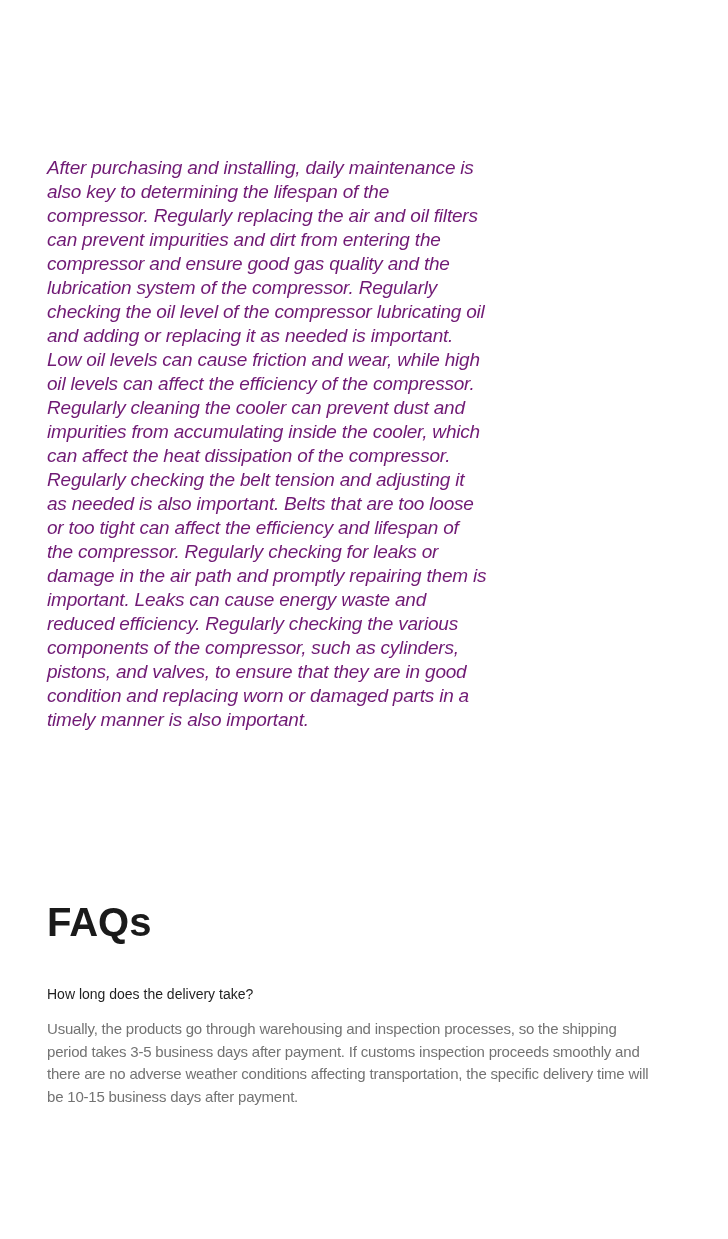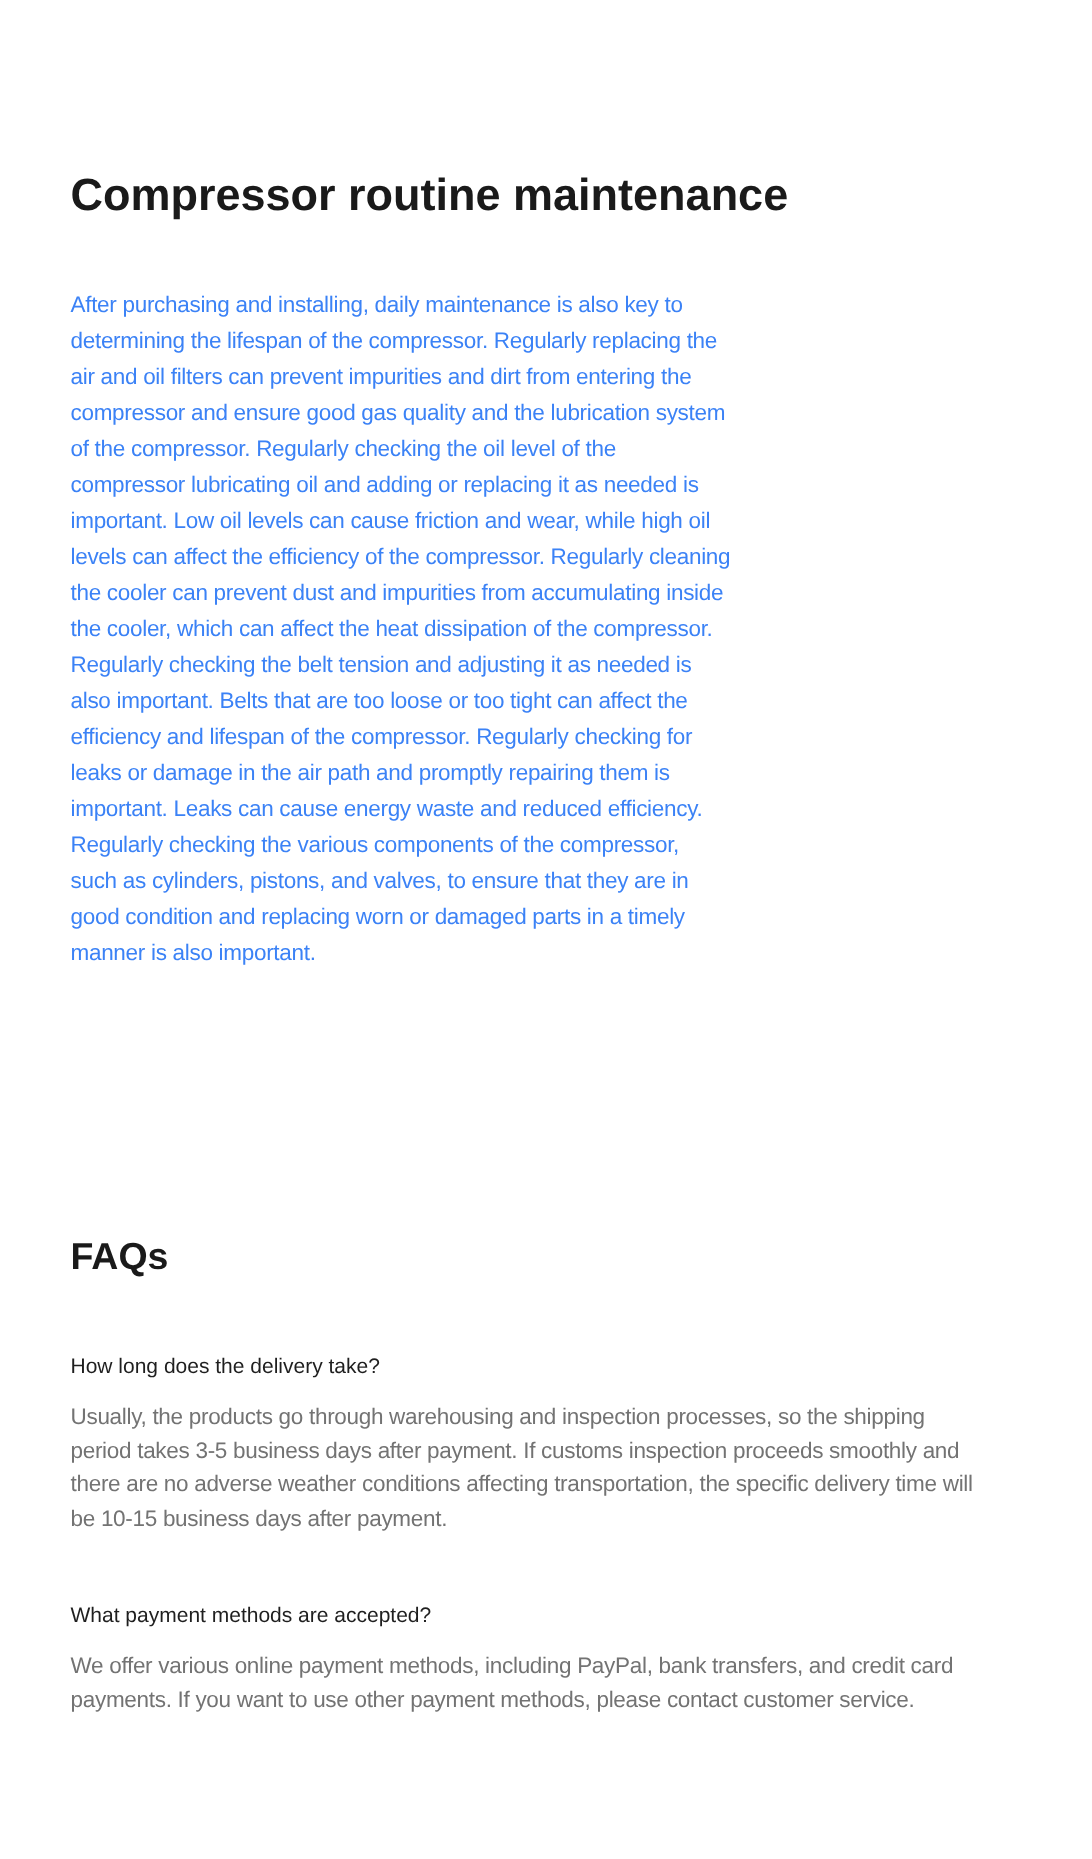--- a/index.html
+++ b/index.html
@@ -24,28 +24,29 @@
     margin: 0;
     font-size: 30px;
     line-height: 36px;
     font-weight: 700;
     color: #1a1a1a;
     letter-spacing: 0;
   }
   .article-body {
     margin: 43px 0 0 0;
     width: 440px;
-    font-size: 15px;
+    font-size: 19px;
     line-height: 24px;
     letter-spacing: -0.2px;
-    color: #3b82f6;
+    color: #701a75;
+    font-style: italic;
   }
   .faq-heading {
     margin: 172px 0 0 0;
-    font-size: 25px;
+    font-size: 40px;
     line-height: 36px;
     font-weight: 700;
     color: #1a1a1a;
   }
   .faq-item { margin: 0; }
   .faq-question {
     margin: 40px 0 0 0;
     max-width: 520px;
     font-size: 14px;
     line-height: 28px;
@@ -61,32 +62,27 @@
     letter-spacing: -0.2px;
     color: #737373;
   }
 </style>
 </head>
 <body>
 
 <main class="page">
 
   <section class="article">
-    <h1 class="article-title">Compressor routine maintenance</h1>
     <p class="article-body">After purchasing and installing, daily maintenance is also key to determining the lifespan of the compressor. Regularly replacing the air and oil filters can prevent impurities and dirt from entering the compressor and ensure good gas quality and the lubrication system of the compressor. Regularly checking the oil level of the compressor lubricating oil and adding or replacing it as needed is important. Low oil levels can cause friction and wear, while high oil levels can affect the efficiency of the compressor. Regularly cleaning the cooler can prevent dust and impurities from accumulating inside the cooler, which can affect the heat dissipation of the compressor. Regularly checking the belt tension and adjusting it as needed is also important. Belts that are too loose or too tight can affect the efficiency and lifespan of the compressor. Regularly checking for leaks or damage in the air path and promptly repairing them is important. Leaks can cause energy waste and reduced efficiency. Regularly checking the various components of the compressor, such as cylinders, pistons, and valves, to ensure that they are in good condition and replacing worn or damaged parts in a timely manner is also important.</p>
   </section>
 
   <section class="faq">
     <h2 class="faq-heading">FAQs</h2>
 
     <div class="faq-item">
       <h3 class="faq-question">How long does the delivery take?</h3>
       <p class="faq-answer">Usually, the products go through warehousing and inspection processes, so the shipping period takes 3-5 business days after payment. If customs inspection proceeds smoothly and there are no adverse weather conditions affecting transportation, the specific delivery time will be 10-15 business days after payment.</p>
     </div>
 
-    <div class="faq-item">
-      <h3 class="faq-question">What payment methods are accepted?</h3>
-      <p class="faq-answer">We offer various online payment methods, including PayPal, bank transfers, and credit card payments. If you want to use other payment methods, please contact customer service.</p>
-    </div>
 
   </section>
 
 </main>
 
 </body></html>

